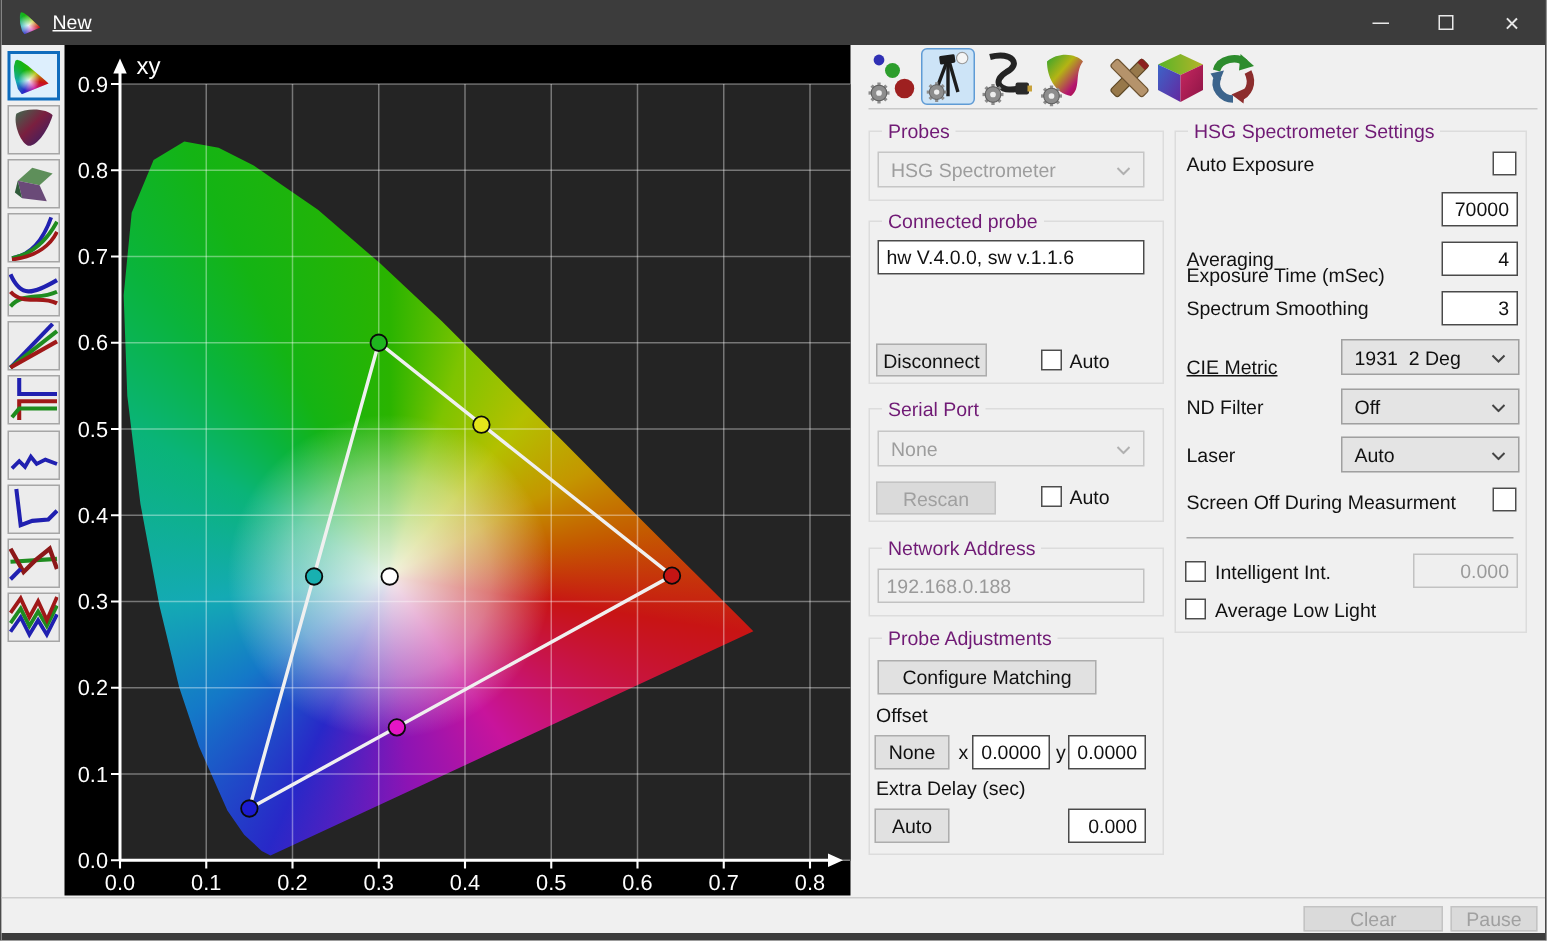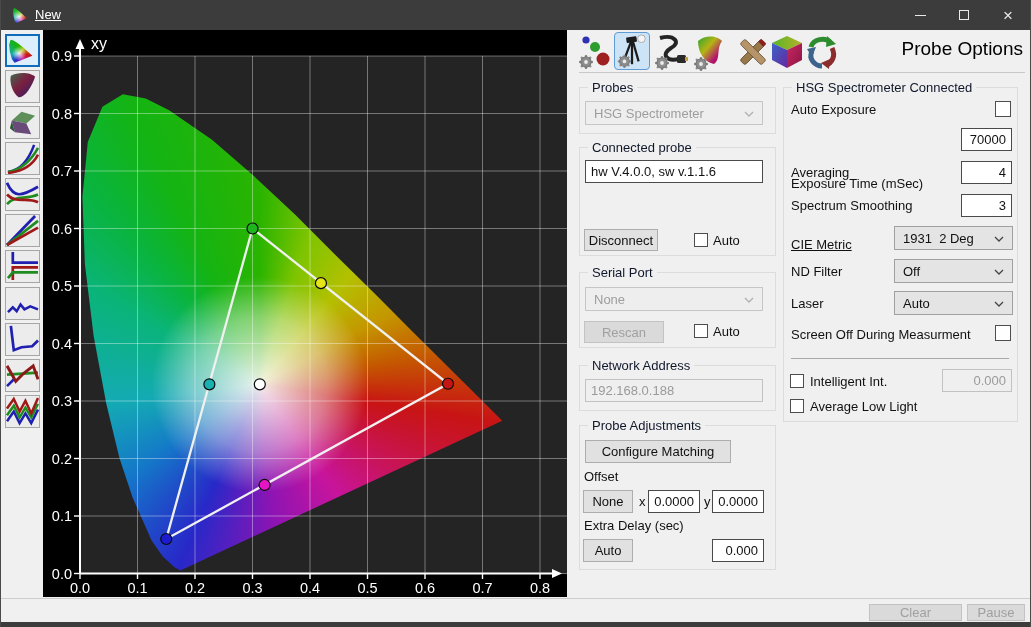--- a/index.html
+++ b/index.html
@@ -56,21 +56,21 @@
   .tlab { fill:#fff; font-size:14.5px; font-family:"Liberation Sans",sans-serif; }
   .xylab { fill:#fff; font-size:16px; font-family:"Liberation Sans",sans-serif; }
   .gamut-tri { fill:none; stroke:#f0f0f0; stroke-width:2.3; }
   
   .ticon { position:absolute; top:32px; width:36px; height:38px; border-radius:4px; border:1px solid transparent; }
   .ticon.selected { background:#cde4f7; border-color:#5f9bd5; }
   .panel-title { position:absolute; top:38px; right:7px; font-size:19px; color:#000; }
   .tool-sep { position:absolute; left:578px; top:72px; width:446px; height:1px; background:#c8c8c8; }
   
   .group { position:absolute; border:1px solid #dcdcdc; }
-  .group-label { position:absolute; top:-8px; left:8px; background:#f0f0f0; padding:0 4px; font-size:13px; color:#0f172a; }
+  .group-label { position:absolute; top:-8px; left:8px; background:#f0f0f0; padding:0 4px; font-size:13px; color:#701a75; }
   .label { position:absolute; font-size:13px; color:#111; white-space:nowrap; }
   .combo { position:absolute; height:24px; background:#e4e4e4; border:1px solid #a0a0a0; display:flex; align-items:center; }
   .combo .combo-text { font-size:13px; padding-left:8px; white-space:pre; color:#111; }
   .combo .chev { position:absolute; right:8px; top:9px; }
   .combo.disabled { background:#eeeeee; border-color:#c6c6c6; }
   .combo.disabled .combo-text { color:#9d9d9d; }
   .tfield { position:absolute; height:23px; background:#fff; border:1px solid #4a4a4a; font-family:inherit;
             font-size:13px; color:#111; padding:0 5px; }
   .tfield.num { text-align:right; }
   .tfield.disabled { background:#efefef; border-color:#c2c2c2; color:#9a9a9a; }
@@ -344,21 +344,20 @@
   <div class="ticon" style="left:801px;">
     <svg viewBox="0 0 36 38" width="36" height="38">
       <path d="M8,14 C10,6 22,4 27,9" stroke="#2d8c2d" stroke-width="5" fill="none"></path>
       <polygon points="24,3 33,11 23,14" fill="#2d8c2d"></polygon>
       <path d="M9,18 C5,26 12,33 19,33" stroke="#3c648c" stroke-width="5" fill="none"></path>
       <polygon points="13,14 4,16 9,24" fill="#3c648c"></polygon>
       <path d="M29,15 C33,23 29,30 23,32" stroke="#8c2d2d" stroke-width="5" fill="none"></path>
       <polygon points="26,36 18,30 27,26" fill="#8c2d2d"></polygon>
     </svg>
   </div>
-  <div class="panel-title">Probe Options</div>
   <div class="tool-sep"></div>
 
   <div class="group" style="left:578px; top:87px; width:197px; height:47px;">
     <span class="group-label">Probes</span>
   </div>
   <div class="combo disabled" style="left:584px; top:101px; width:178px;">
     <span class="combo-text">HSG Spectrometer</span>
     <svg class="chev" width="10" height="6">
         <polyline points="1,1 5,5 9,1" fill="none" stroke="#b0b0b0" stroke-width="1.3"></polyline>
       </svg>
@@ -408,21 +407,21 @@
   <input class="tfield num" style="left: 647px; top: 490px; width: 52px;" value="0.0000">
   <span class="label" style="left:703px; top:494px;">y</span>
   <input class="tfield num" style="left: 711px; top: 490px; width: 52px;" value="0.0000">
   <span class="label" style="left:583px; top:518px;">Extra Delay (sec)</span>
   <div class="btn" style="left:582px; top:539px; width:50px; height:23px;">
     <span>Auto</span>
   </div>
   <input class="tfield num" style="left: 711px; top: 539px; width: 52px;" value="0.000">
 
   <div class="group" style="left:782px; top:87px; width:235px; height:335px;">
-    <span class="group-label">HSG Spectrometer Connected</span>
+    <span class="group-label">HSG Spectrometer Settings</span>
   </div>
   <span class="label" style="left:790px; top:102px;">Auto Exposure</span>
   <div class="checkbox" style="left:994px; top:101px; width:16px; height:16px;"></div>
 
   <span class="label" style="left:790px; top:132px;margin-top:44px;">Exposure Time (mSec)</span>
   <input class="tfield num" style="left: 960px; top: 128px; width: 51px;" value="70000">
 
   <span class="label" style="left:790px; top:165px;">Averaging</span>
   <input class="tfield num" style="left: 960px; top: 161px; width: 51px;" value="4">
 

